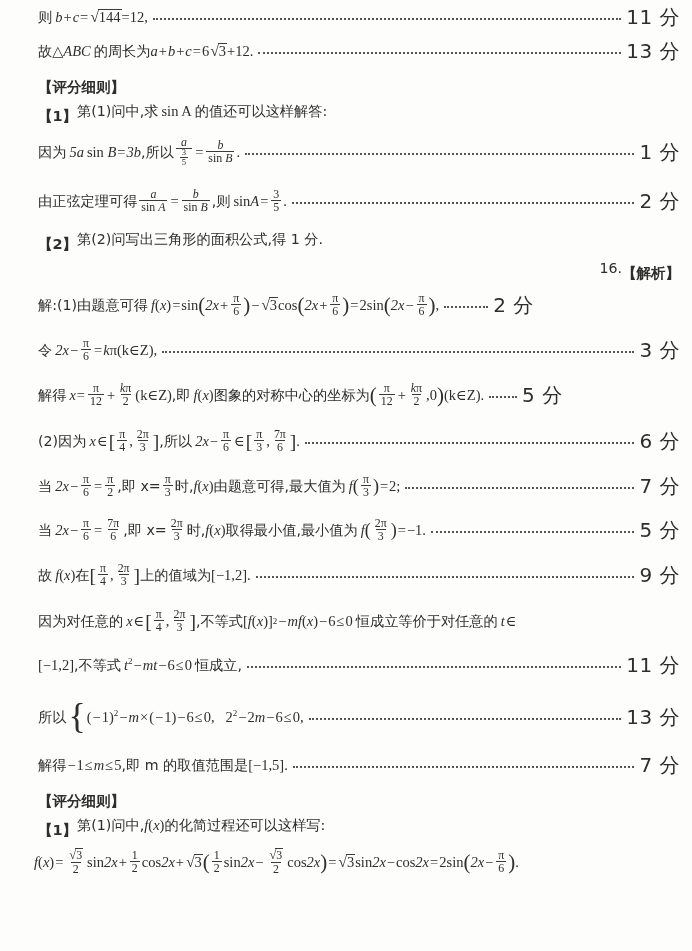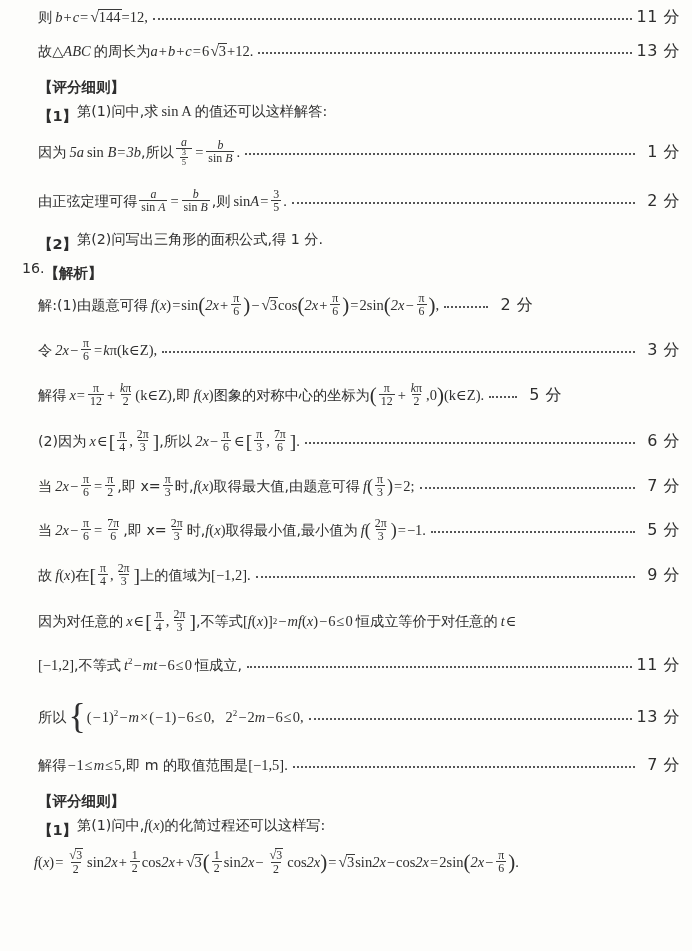--- a/index.html
+++ b/index.html
@@ -22,21 +22,21 @@
     position:relative;
     display:flex;
     align-items:center;
     padding-left:38px;
     padding-right:12px;
     box-sizing:border-box;
     white-space:nowrap;
     font-size:14.5px;
     line-height:1;
   }
-  .line.hang{padding-left:22px;}
+  .line.hang{padding-left:6px;justify-content:flex-end;}
   .line.deep{padding-left:38px;}
   .math{font-family:"Liberation Serif","DejaVu Serif",serif;font-style:normal;font-size:14.5px;}
   .it{font-style:italic;}
   .bold-cn{font-family:"DejaVu Sans","Liberation Sans",sans-serif;font-weight:bold;font-size:14.5px;margin-top:11px;}
   .cn{font-family:"DejaVu Sans","Liberation Sans",sans-serif;font-size:14.2px;}
 
   
   .leader{
     flex:1 1 auto;
     min-width:10px;
@@ -47,21 +47,21 @@
   .leader::after{
     content:"";
     position:absolute;
     left:0;right:0;
     top:58%;
     border-bottom:2.4px dotted #555;
   }
   .leader.short{flex:0 0 auto;width:44px;}
   .pts{
     flex:0 0 auto;
-    font-size:16px;
+    font-size:20px;
     letter-spacing:.5px;
     font-family:"DejaVu Sans","Liberation Sans",sans-serif;
     min-width:40px;
     text-align:right;
   }
 
   
   .frac{
     display:inline-flex;
     flex-direction:column;
@@ -364,21 +364,21 @@
     <span class="cn">,即 x=</span>
     <span class="math vcenter">
         <span class="frac">
           <span class="num">π</span>
           <span class="den">3</span>
         </span>
       </span>
     <span class="cn">时</span>
       <span class="cn">,</span>
     <span class="math"><span class="it">f</span>(<span class="it">x</span>)</span>
-    <span class="cn">取得最大值,由题意可得</span>
+    <span class="cn">由题意可得,最大值为</span>
       <span class="sp"></span>
     <span class="math vcenter">
       <span class="it">f</span>
         <span class="paren sm">(</span>
         <span class="frac">
           <span class="num">π</span>
           <span class="den">3</span>
         </span>
         <span class="paren sm">)</span>
         <span class="op">=</span>

